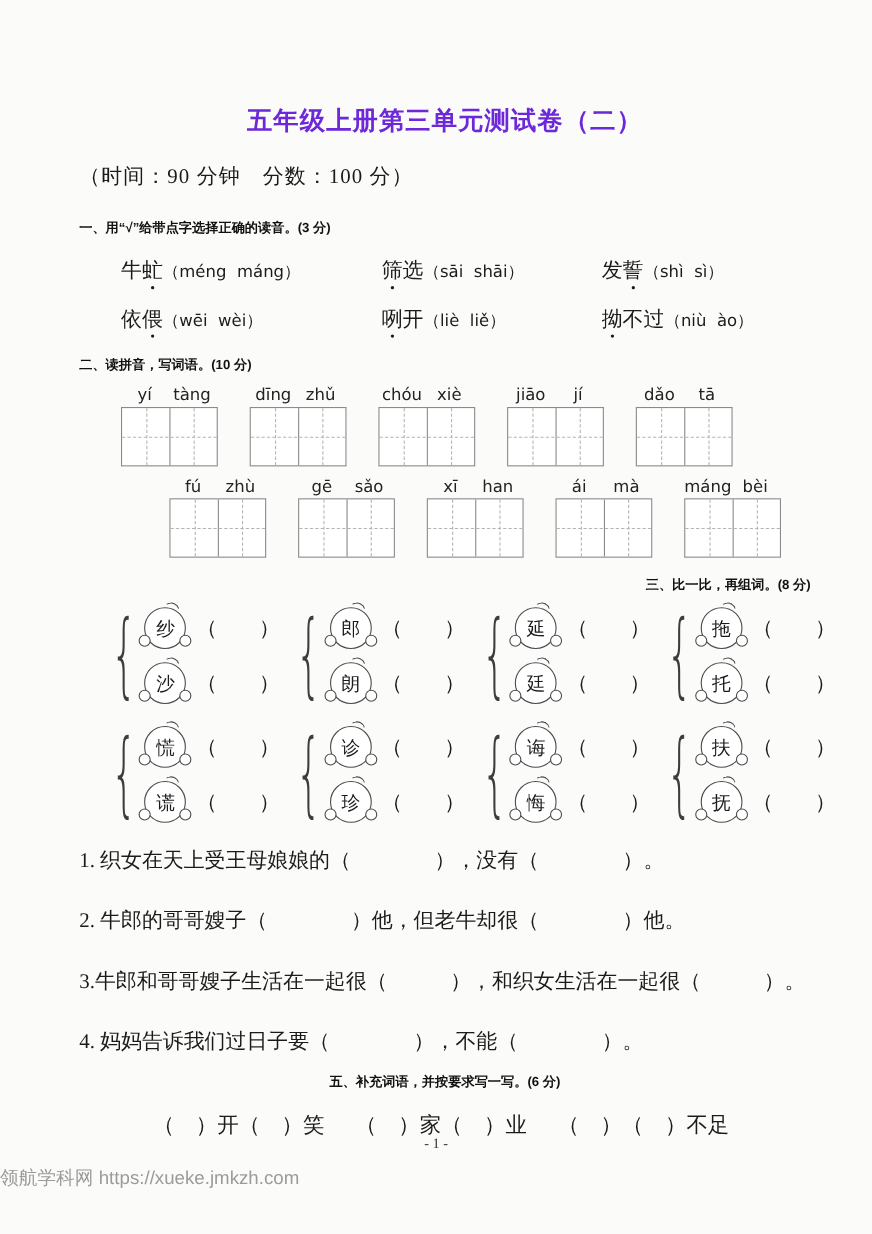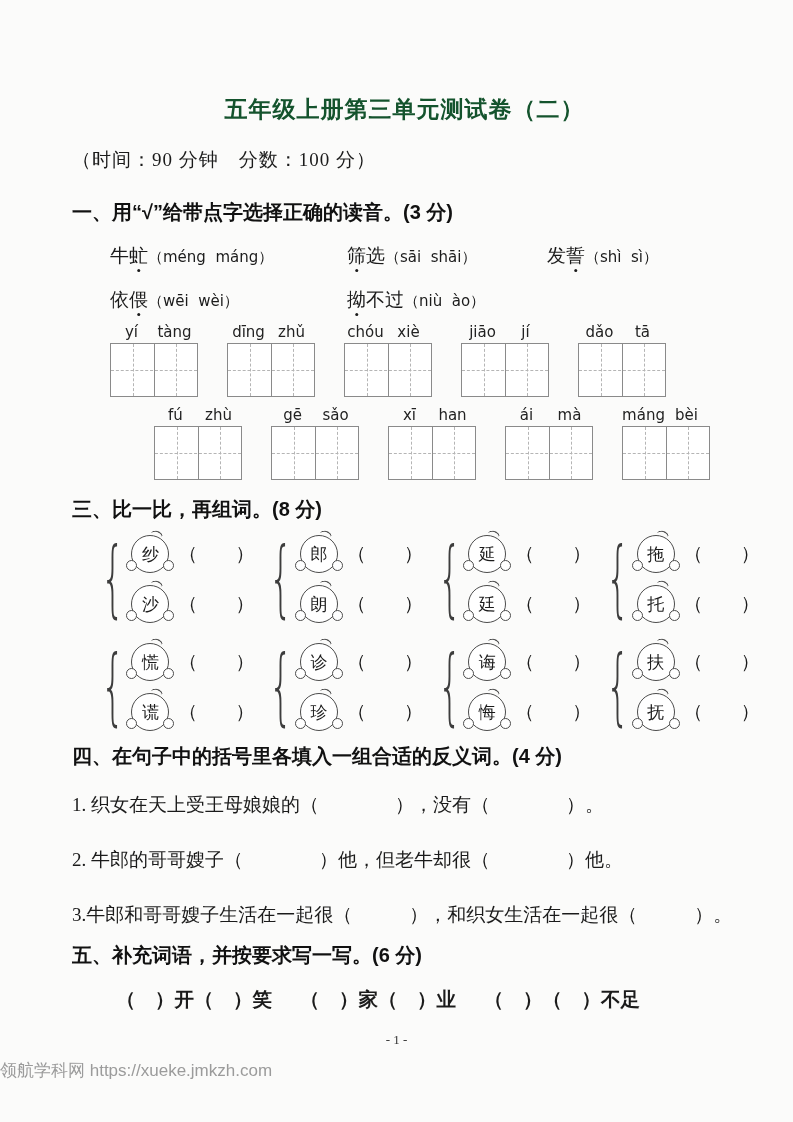--- a/index.html
+++ b/index.html
@@ -5,33 +5,33 @@
   html,body{margin:0;padding:0;background:#e9e9e9;}
   .sheet{
     position:relative;width:793px;height:1122px;margin:0 auto;
     background:#fbfbfa;overflow:hidden;color:#1b1b1b;
     font-family:"Liberation Serif", serif;
   }
   .page{padding:0 56px 0 72px;}
 
   .title{
     margin-top:94px;text-align:center;font-size:23px;font-weight:700;
-    font-family:"Liberation Sans", sans-serif;letter-spacing:1px;color:#14532d;
+    font-family:"Liberation Sans", sans-serif;letter-spacing:1px;color:#6d28d9;
   }
   .subtitle{margin-top:22px;text-align:left;font-size:19px;letter-spacing:1px;}
 
   .heading{
     font-family:"Liberation Sans", sans-serif;font-weight:700;
-    font-size:20px;color:#111;
+    font-size:12px;color:#111;
   }
   .sec1 .heading{margin-top:26px;}
   .sec2 .heading{margin-top:20px;}
-  .sec3 .heading{margin-top:16px;}
+  .sec3 .heading{margin-top:16px;text-align:right;}
   .sec4 .heading{margin-top:12px;}
-  .sec5 .heading{margin-top:14px;}
+  .sec5 .heading{margin-top:14px;text-align:center;}
 
   
   .s1grid{
     display:grid;grid-template-columns:237px 200px 1fr;row-gap:18px;
     margin:17px 0 0 38px;font-size:19px;
   }
   .s1item{white-space:nowrap;}
   .du{position:relative;}
   .du::after{
     content:"";position:absolute;left:50%;bottom:-6px;transform:translateX(-50%);
@@ -79,21 +79,21 @@
     border:1.2px solid #4c4c4c;border-left:none;border-bottom:none;
     border-radius:0 9px 0 0;transform:rotate(-18deg);
   }
   .blank{font-size:19px;white-space:pre;}
 
   
   .sentence{font-size:19px;line-height:26px;margin-top:29px;white-space:pre-wrap;}
   .sentence.first{margin-top:22px;}
 
   
-  .phraserow{display:flex;gap:28px;margin:17px 0 0 44px;font-size:19.5px;white-space:pre;font-weight:bold;}
+  .phraserow{display:flex;gap:28px;margin:17px 0 0 67px;font-size:19.5px;white-space:pre;}
 
   
   .pagenum{
     position:absolute;top:1032px;left:0;right:0;text-align:center;
     font-size:13px;color:#333;
   }
   .watermark{
     position:absolute;top:1059px;left:0;right:0;
     font-size:17px;color:#9b9b9b;font-family:"Liberation Sans", sans-serif;
   }
@@ -107,25 +107,27 @@
     <div class="title">五年级上册第三单元测试卷（二）</div>
     <div class="subtitle">（时间：90 分钟　分数：100 分）</div>
 
     <div class="sec1">
       <div class="heading">一、用“√”给带点字选择正确的读音。(3 分)</div>
       <div class="s1grid">
         <div class="s1item"><span>牛</span><span class="du">虻</span><span></span><span class="pin">（méng  máng）</span></div>
         <div class="s1item"><span></span><span class="du">筛</span><span>选</span><span class="pin">（sāi  shāi）</span></div>
         <div class="s1item"><span>发</span><span class="du">誓</span><span></span><span class="pin">（shì  sì）</span></div>
         <div class="s1item"><span>依</span><span class="du">偎</span><span></span><span class="pin">（wēi  wèi）</span></div>
+        <div class="s1item"><span></span><span class="du">咧</span><span>开</span><span class="pin">（liè  liě）</span></div>
         <div class="s1item"><span></span><span class="du">拗</span><span>不过</span><span class="pin">（niù  ào）</span></div>
       </div>
     </div>
 
     <div class="sec2">
+      <div class="heading">二、读拼音，写词语。(10 分)</div>
 
       <div class="wrow">
         <div class="wgroup">
           <div class="plabels">
               <span class="pl">yí</span>
               <span class="pl">tàng</span>
             </div>
           <div class="wbox">
               <i class="ln vs"></i>
               <i class="ln hd"></i>
@@ -408,24 +410,24 @@
                 </span>
                 <span class="blank">（　　）</span>
               </div>
           </div>
         </div>
 
       </div>
     </div>
 
     <div class="sec4">
-      <div class="heading">四、在句子中的括号里各填入一组合适的反义词。(4 分)</div>
       <div class="sentence first">1. 织女在天上受王母娘娘的（　　　　），没有（　　　　）。</div>
       <div class="sentence">2. 牛郎的哥哥嫂子（　　　　）他，但老牛却很（　　　　）他。</div>
       <div class="sentence">3.牛郎和哥哥嫂子生活在一起很（　　　），和织女生活在一起很（　　　）。</div>
+      <div class="sentence">4. 妈妈告诉我们过日子要（　　　　），不能（　　　　）。</div>
     </div>
 
     <div class="sec5">
       <div class="heading">五、补充词语，并按要求写一写。(6 分)</div>
       <div class="phraserow">
         <span>（　）开（　）笑</span>
         <span>（　）家（　）业</span>
         <span>（　）（　）不足</span>
       </div>
     </div>

